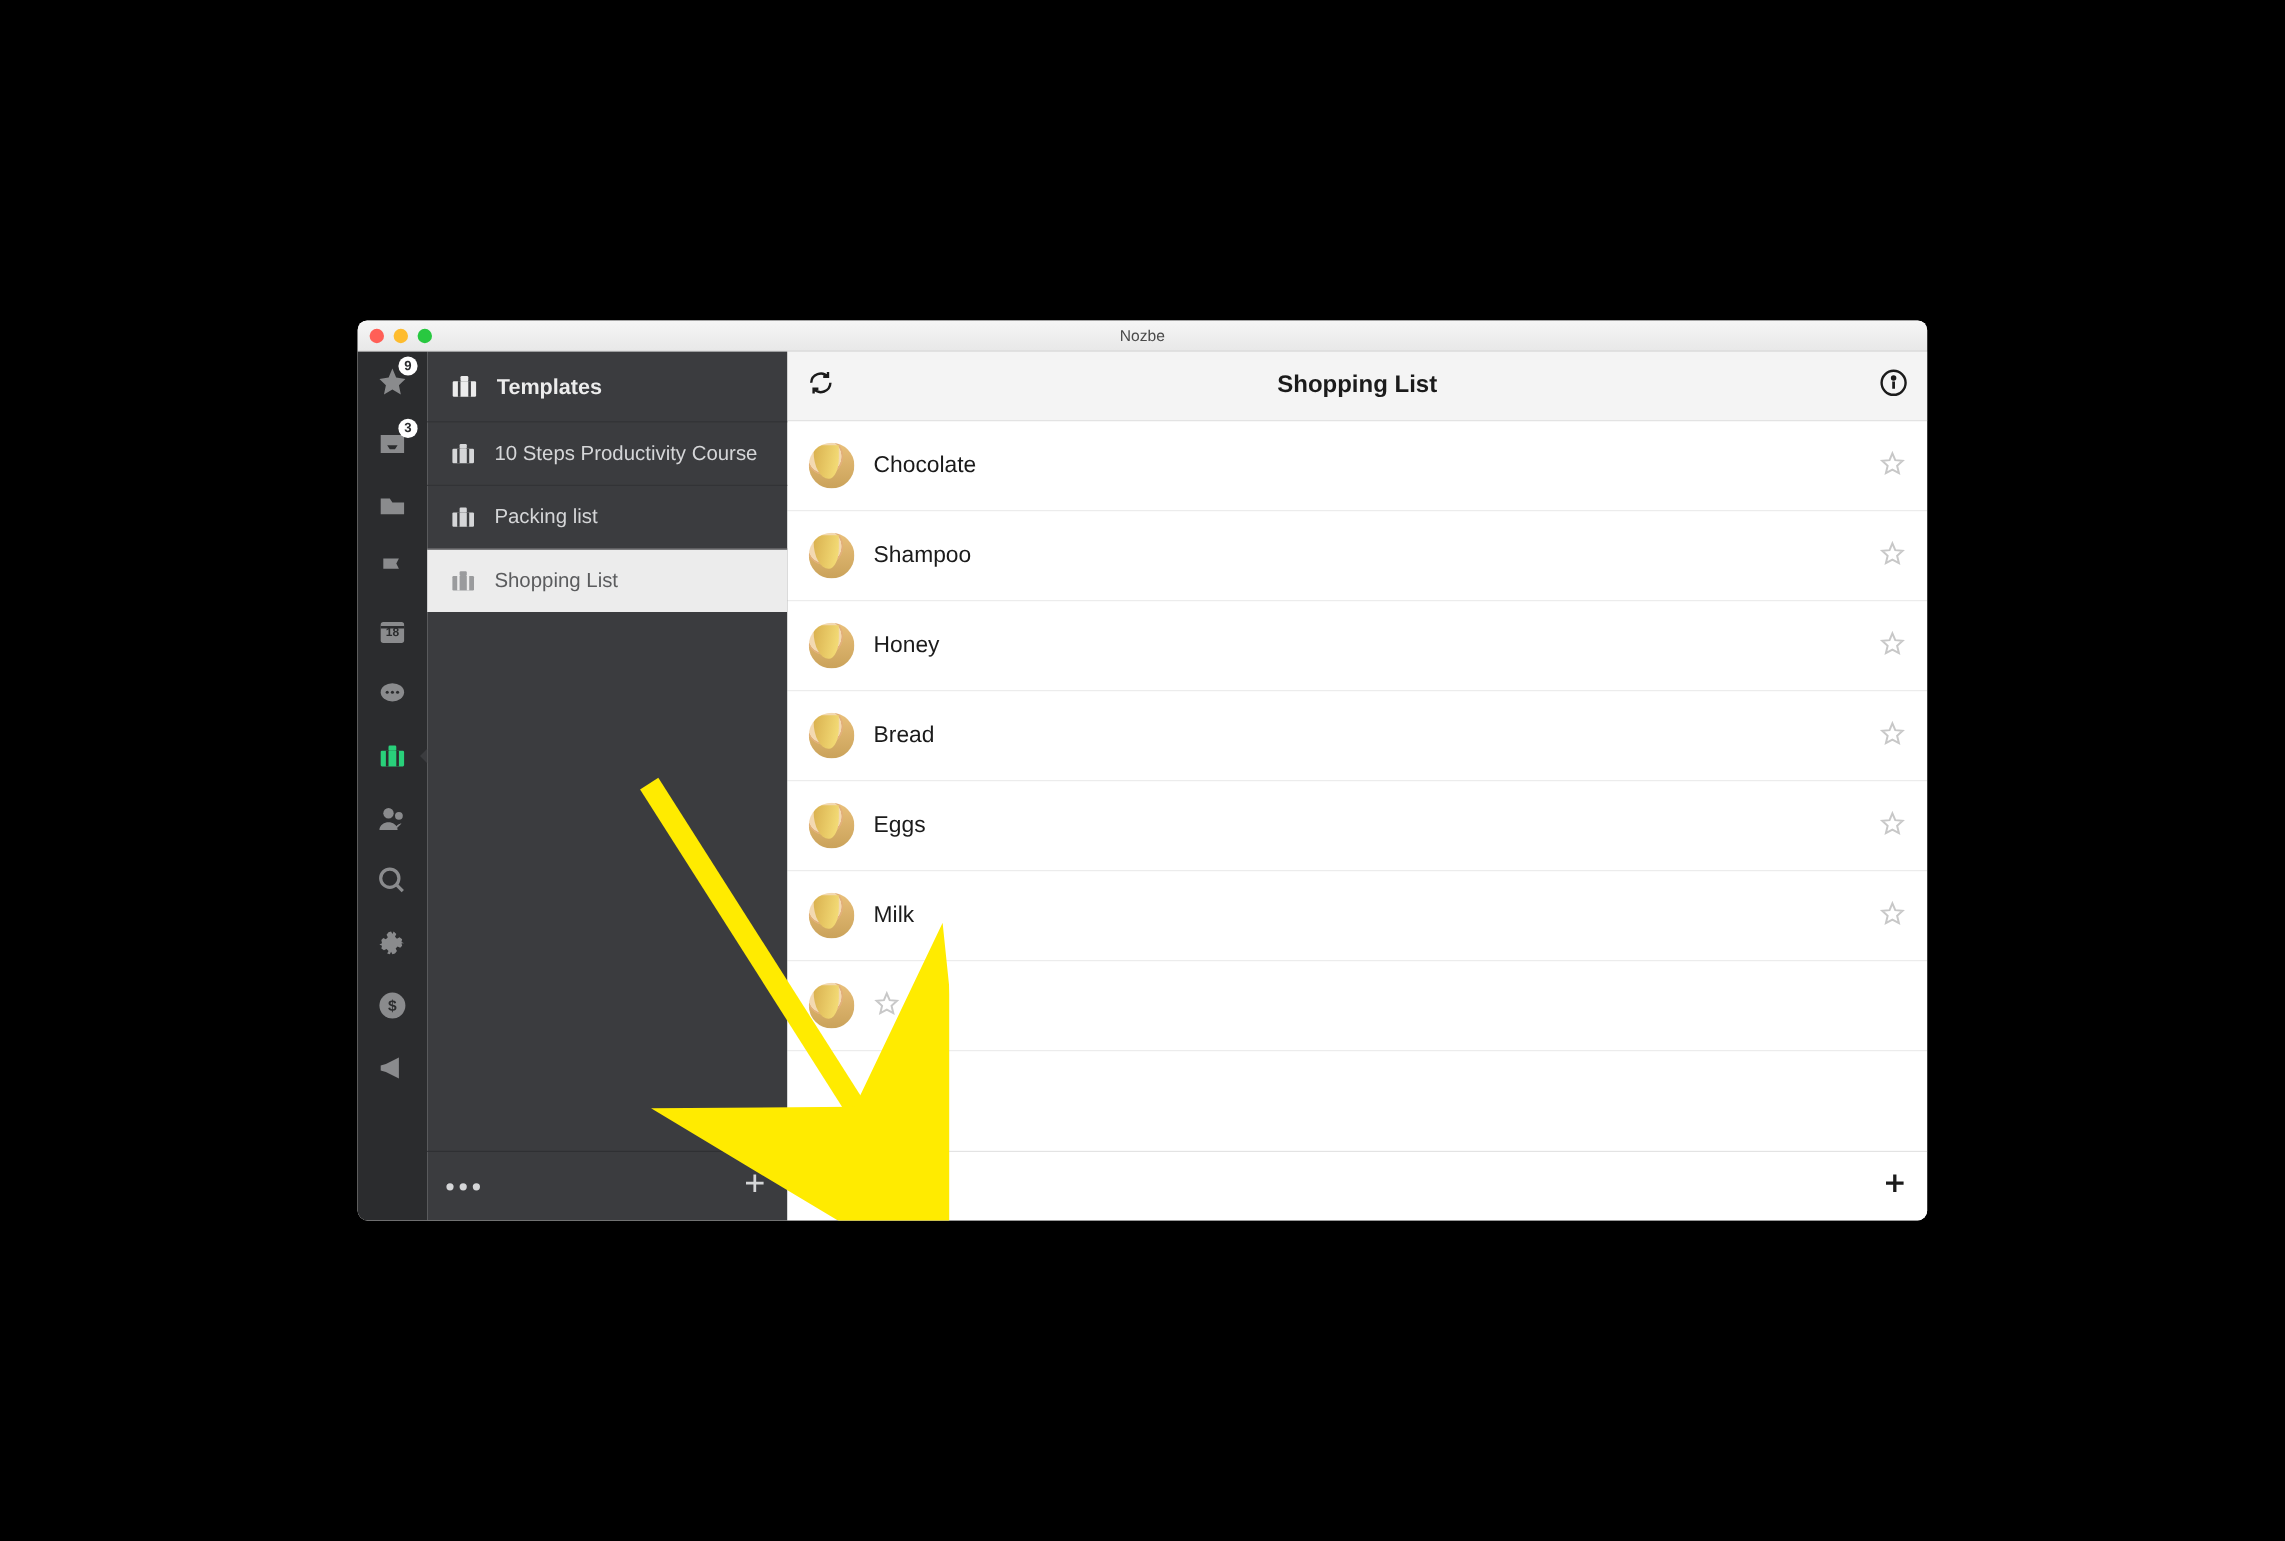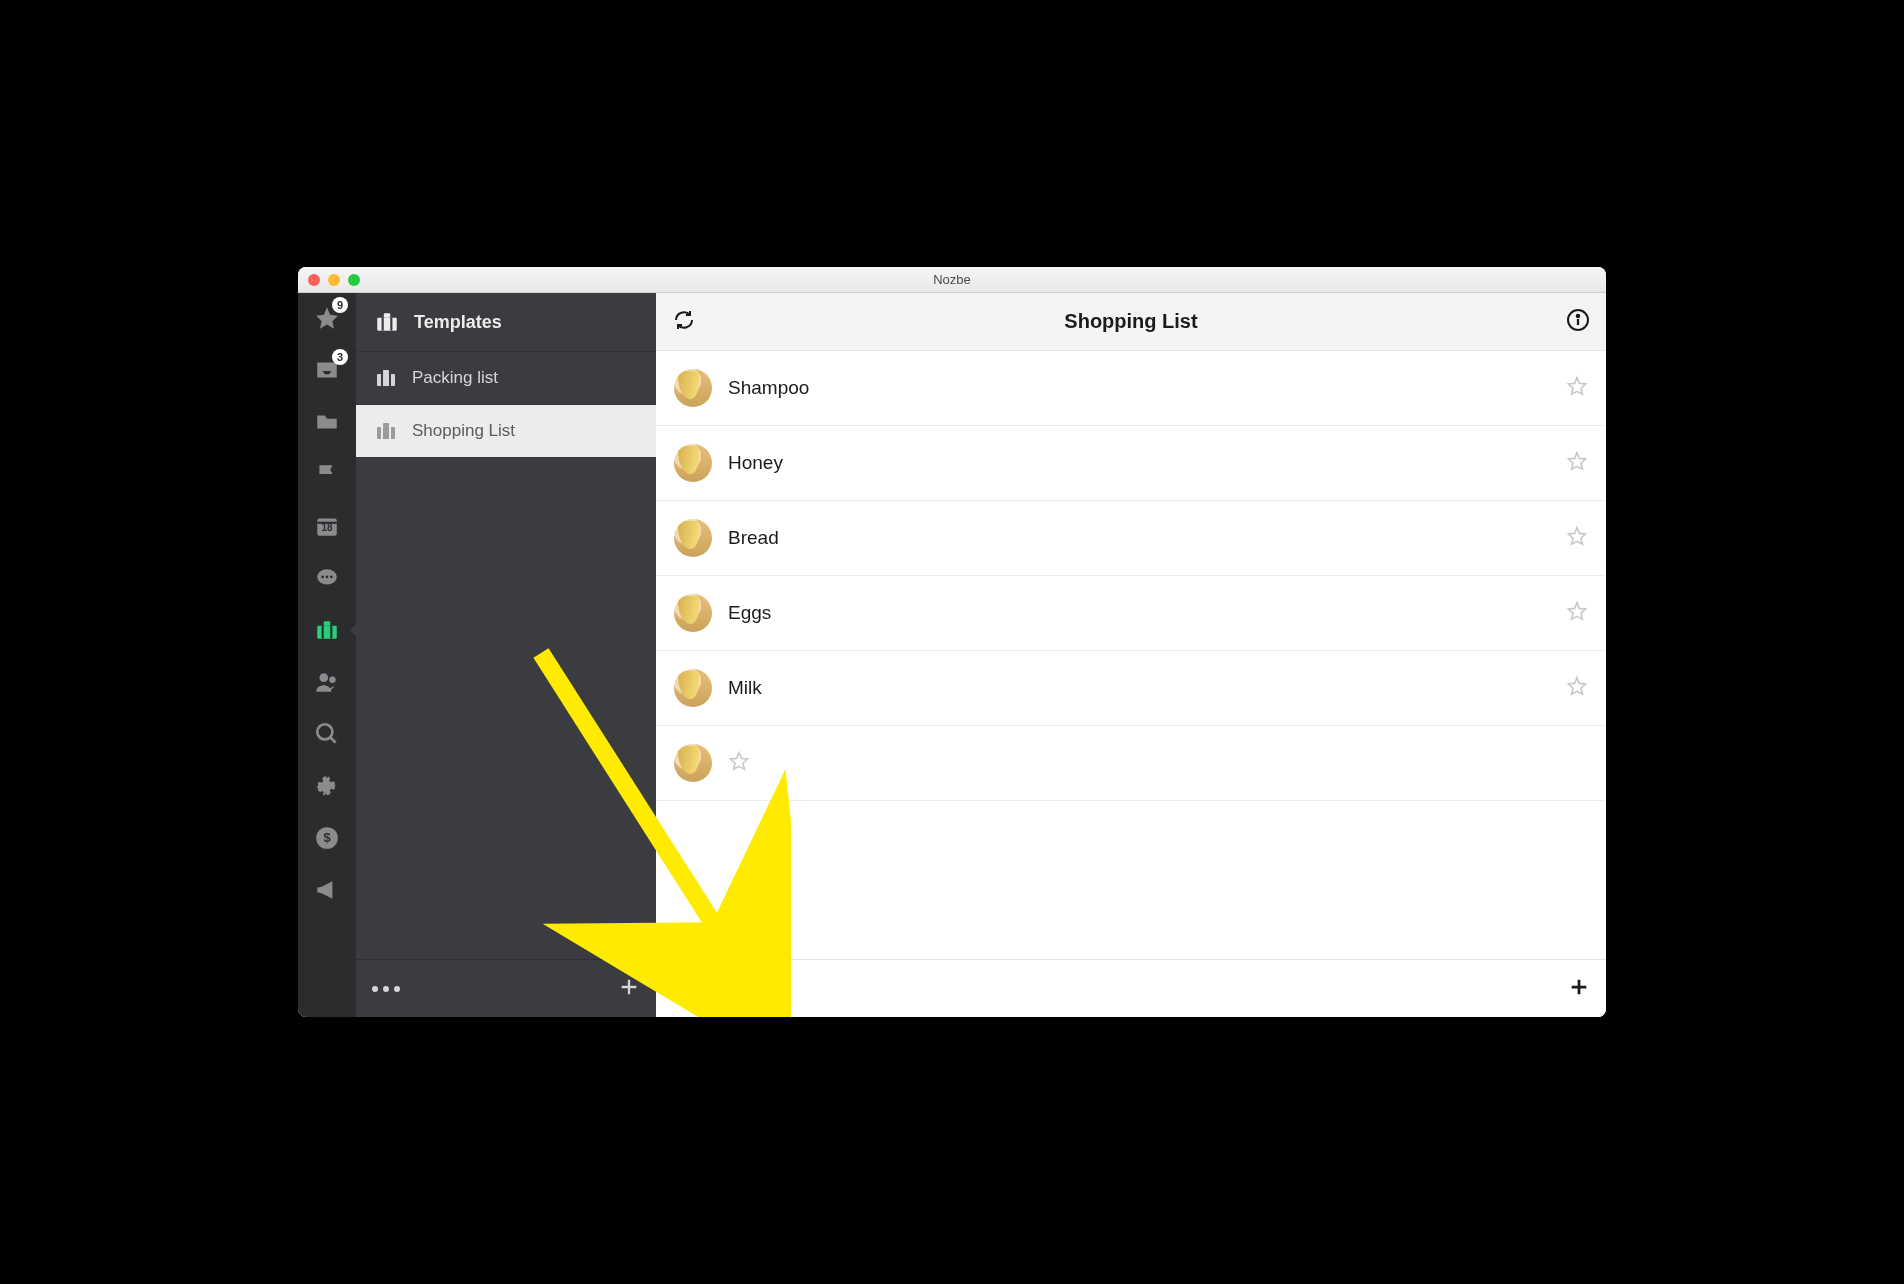--- a/index.html
+++ b/index.html
@@ -150,20 +150,29 @@
         <span>Templates</span>
       </div>
       <div id="tpl-list">
           <div class="tpl-item">
             <svg viewBox="0 0 24 24">
               <rect x="3" y="8" width="18" height="12" rx="1"></rect>
               <rect x="9" y="4" width="6" height="4" rx="1"></rect>
               <rect x="7" y="8" width="2" height="12" fill="#3b3c3f"></rect>
               <rect x="15" y="8" width="2" height="12" fill="#3b3c3f"></rect>
             </svg>
+            <span>10 Steps Productivity Course</span>
+          </div>
+          <div class="tpl-item">
+            <svg viewBox="0 0 24 24">
+              <rect x="3" y="8" width="18" height="12" rx="1"></rect>
+              <rect x="9" y="4" width="6" height="4" rx="1"></rect>
+              <rect x="7" y="8" width="2" height="12" fill="#3b3c3f"></rect>
+              <rect x="15" y="8" width="2" height="12" fill="#3b3c3f"></rect>
+            </svg>
             <span>Packing list</span>
           </div>
           <div class="tpl-item selected">
             <svg viewBox="0 0 24 24">
               <rect x="3" y="8" width="18" height="12" rx="1"></rect>
               <rect x="9" y="4" width="6" height="4" rx="1"></rect>
               <rect x="7" y="8" width="2" height="12" fill="#ececec"></rect>
               <rect x="15" y="8" width="2" height="12" fill="#ececec"></rect>
             </svg>
             <span>Shopping List</span>
@@ -204,20 +213,27 @@
           <svg viewBox="0 0 24 24">
               <circle cx="12" cy="12" r="10"></circle>
               <circle cx="12" cy="8" r="1.3" fill="#1b1b1b"></circle>
               <path d="M12 11v6" stroke-width="2.3"></path>
             </svg>
         </div>
       </div>
       <div class="task-list" id="task-list">
           <div class="task">
             <div class="avatar"></div>
+    <div class="task-name">Chocolate</div>
+    <div class="task-star"><svg viewBox="0 0 24 24">
+                <path d="M12 3l2.6 6.2 6.7.6-5 4.6 1.6 6.6L12 17.8 6.1 21l1.6-6.6-5-4.6 6.7-.6z"></path>
+              </svg></div>
+          </div>
+          <div class="task">
+            <div class="avatar"></div>
     <div class="task-name">Shampoo</div>
     <div class="task-star"><svg viewBox="0 0 24 24">
                 <path d="M12 3l2.6 6.2 6.7.6-5 4.6 1.6 6.6L12 17.8 6.1 21l1.6-6.6-5-4.6 6.7-.6z"></path>
               </svg></div>
           </div>
           <div class="task">
             <div class="avatar"></div>
     <div class="task-name">Honey</div>
     <div class="task-star"><svg viewBox="0 0 24 24">
                 <path d="M12 3l2.6 6.2 6.7.6-5 4.6 1.6 6.6L12 17.8 6.1 21l1.6-6.6-5-4.6 6.7-.6z"></path>

